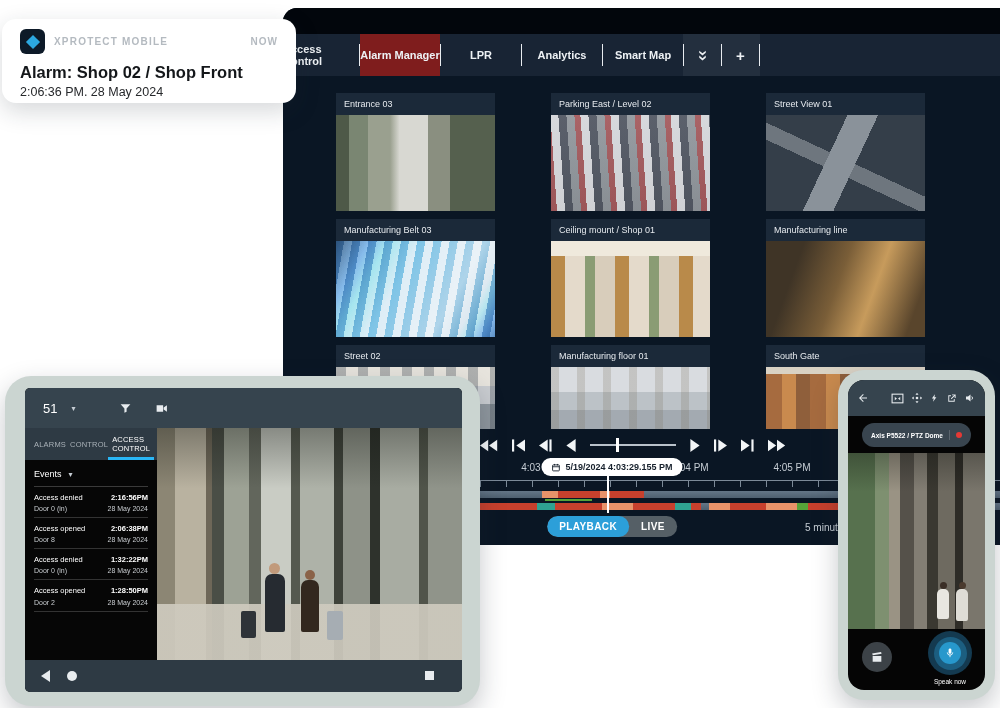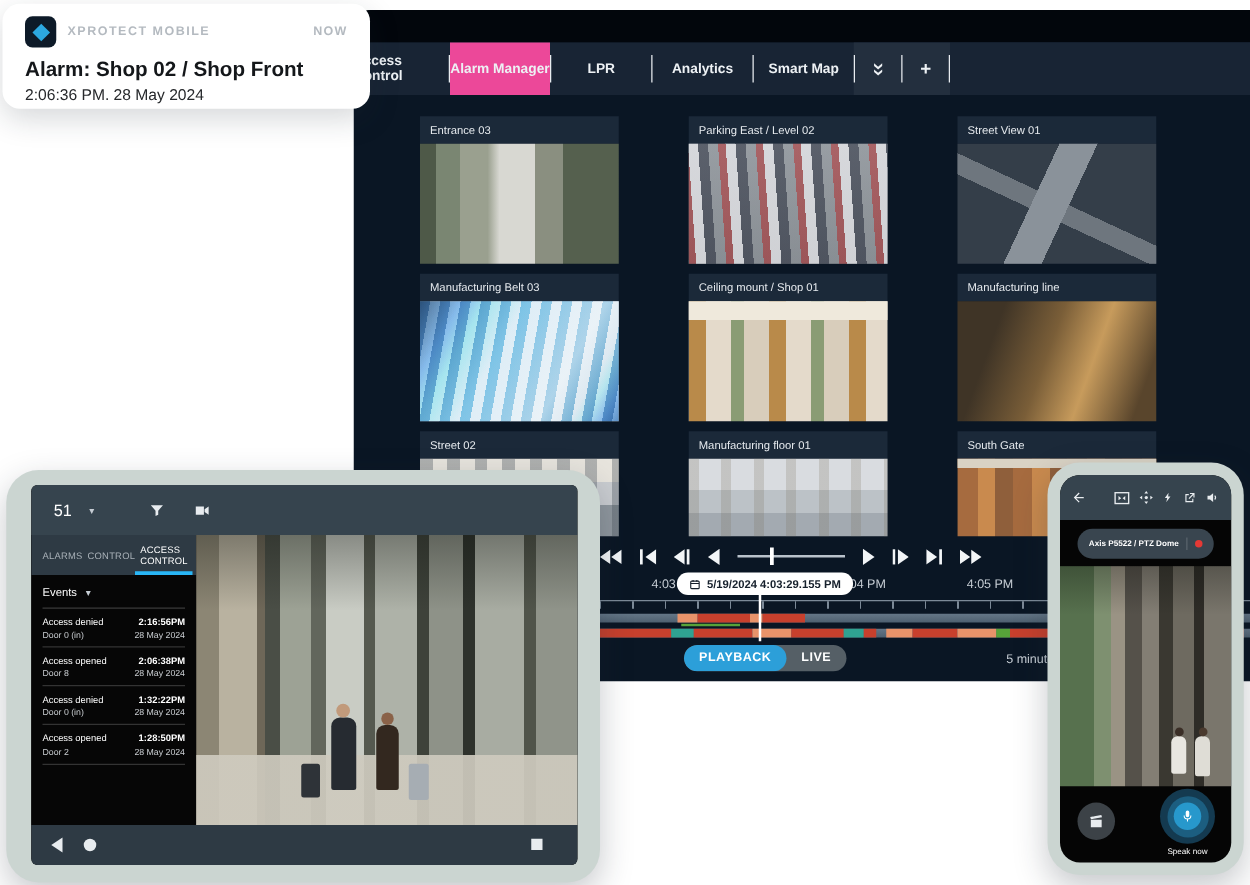--- a/index.html
+++ b/index.html
@@ -8,21 +8,21 @@
   svg{display:block;}
 
   
   .desktop{position:absolute;left:283px;top:8px;width:717px;height:537px;background:#0A1624;
            border-radius:14px 0 0 14px;overflow:hidden;z-index:1;}
   .topstrip{height:26px;background:#02060C;}
   .tabbar{position:relative;height:42px;background:#182434;display:flex;align-items:stretch;}
   .tab{display:flex;align-items:center;justify-content:center;color:#EDF1F4;font-size:11px;
        font-weight:bold;cursor:pointer;}
   .t1{width:76px}.t2{width:80px}.t3{width:80px}.t4{width:80px}.t5{width:80px}
-  .tab.active{background:#ec4899;}
+  .tab.active{background:#7f1d1d;}
   .tabsep{width:1px;height:22px;background:#E8ECF0;align-self:center;}
   .tab-actions{display:flex;align-items:stretch;background:#232F3E;}
   .tact{width:37px;display:flex;align-items:center;justify-content:center;color:#EDF1F4;
         font-size:15px;font-weight:bold;cursor:pointer;}
   .tab-fill{flex:1;background:#182434;}
 
   
   .grid{position:absolute;left:10px;top:85px;width:632px;display:grid;
         grid-template-columns:202px 202px 202px;column-gap:13px;row-gap:8px;}
   .tile{margin:0;padding-left:43px;}
@@ -72,21 +72,21 @@
   .seg.thin{top:auto;bottom:-3px;height:2px;}
   .playhead{position:absolute;left:24.4%;top:-28px;width:2px;height:50px;background:#FFF;z-index:2;}
   .timeline-footer{position:relative;height:26px;margin-top:6px;}
   .mode-toggle{position:absolute;left:25.4%;transform:translateX(-50%);display:flex;background:#555F66;
       border-radius:12px;overflow:hidden;}
   .mode-btn{font-size:10px;font-weight:bold;color:#FFF;padding:5px 12px;cursor:pointer;letter-spacing:.4px;}
   .mode-btn.playback{background:#2C9FD9;border-radius:12px;}
   .window-label{position:absolute;left:62.5%;top:6px;color:#C6CDD4;font-size:10px;cursor:pointer;}
 
   
-  .notif{position:absolute;left:2px;top:3px;width:294px;height:84px;background:#FFF;border-radius:14px;
+  .notif{position:absolute;left:2px;top:19px;width:294px;height:84px;background:#FFF;border-radius:14px;
          box-shadow:0 8px 24px rgba(30,40,50,.18);padding:10px 18px;box-sizing:border-box;z-index:6;cursor:pointer;}
   .notif-head{display:flex;align-items:center;gap:9px;color:#B4BAC0;font-size:10px;font-weight:bold;
               letter-spacing:1.2px;}
   .app-icon{width:25px;height:25px;background:#0D1A28;border-radius:6px;position:relative;flex:0 0 auto;}
   .app-icon .diamond{position:absolute;left:7.5px;top:7.5px;width:10px;height:10px;background:#2CA8E0;
               transform:rotate(45deg);}
   .notif-now{margin-left:auto;letter-spacing:1px;}
   .notif-title{font-size:16.5px;font-weight:bold;color:#14171A;margin-top:9px;}
   .notif-sub{font-size:12.5px;color:#26282B;margin-top:3px;}
 

